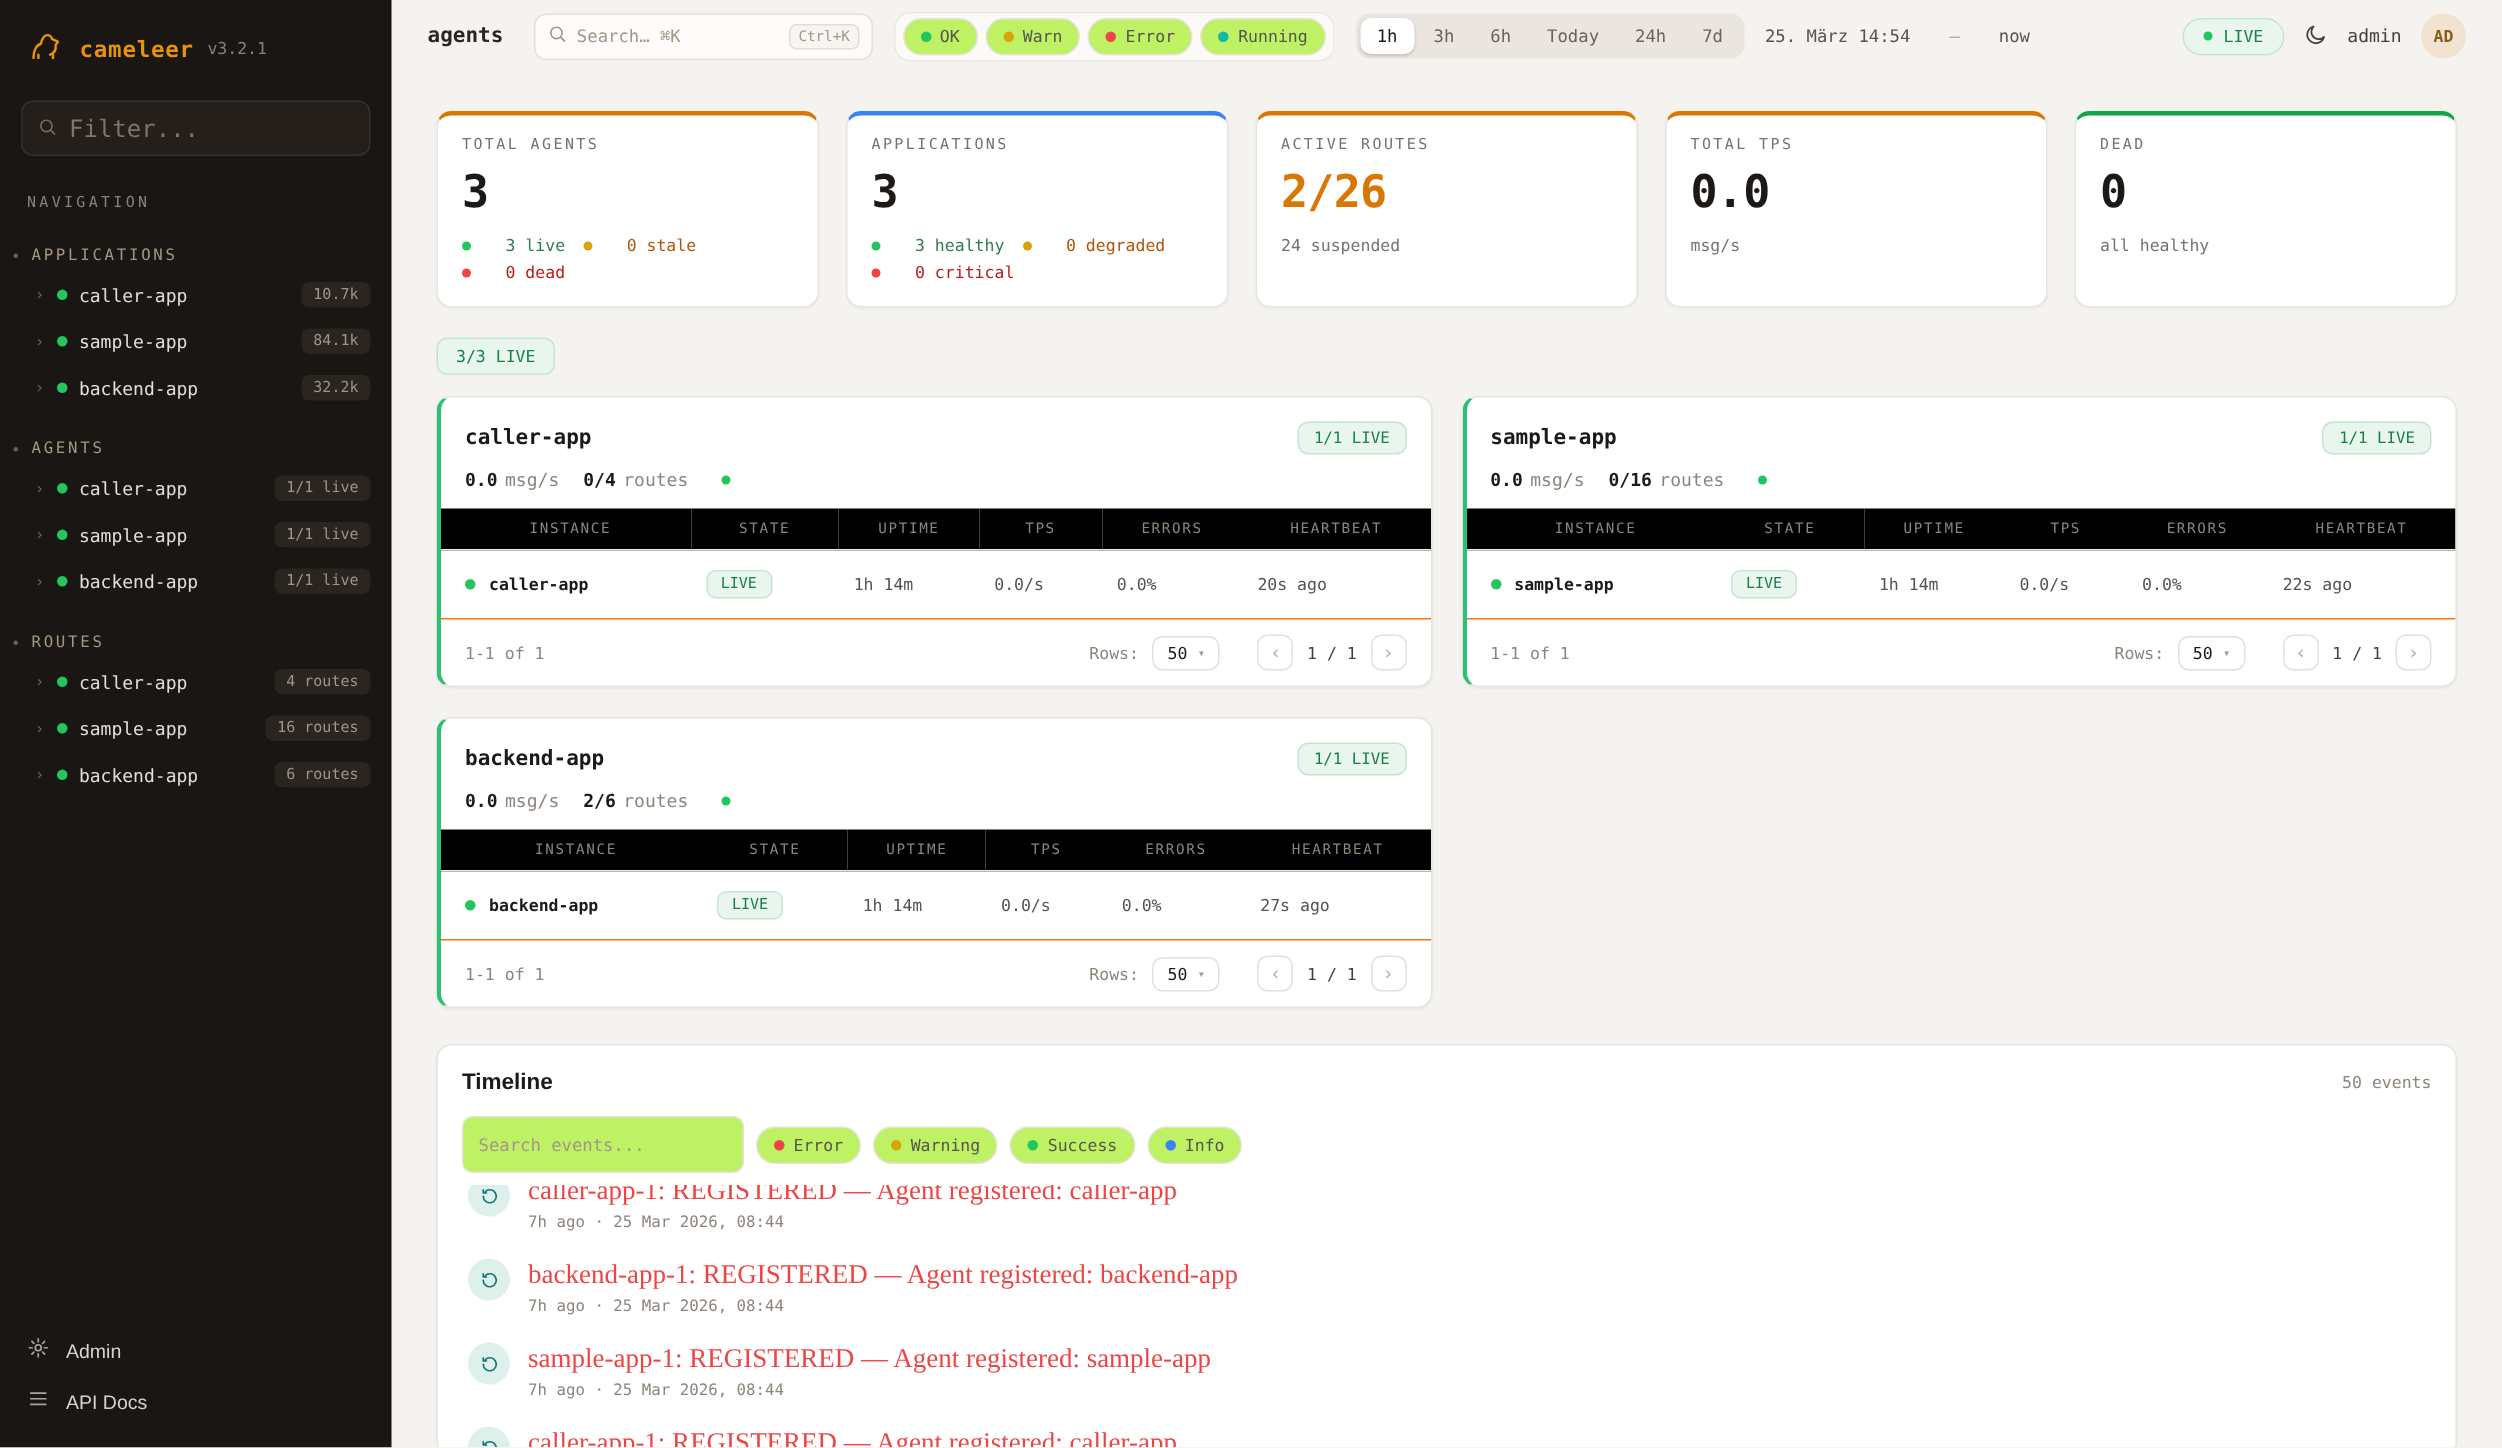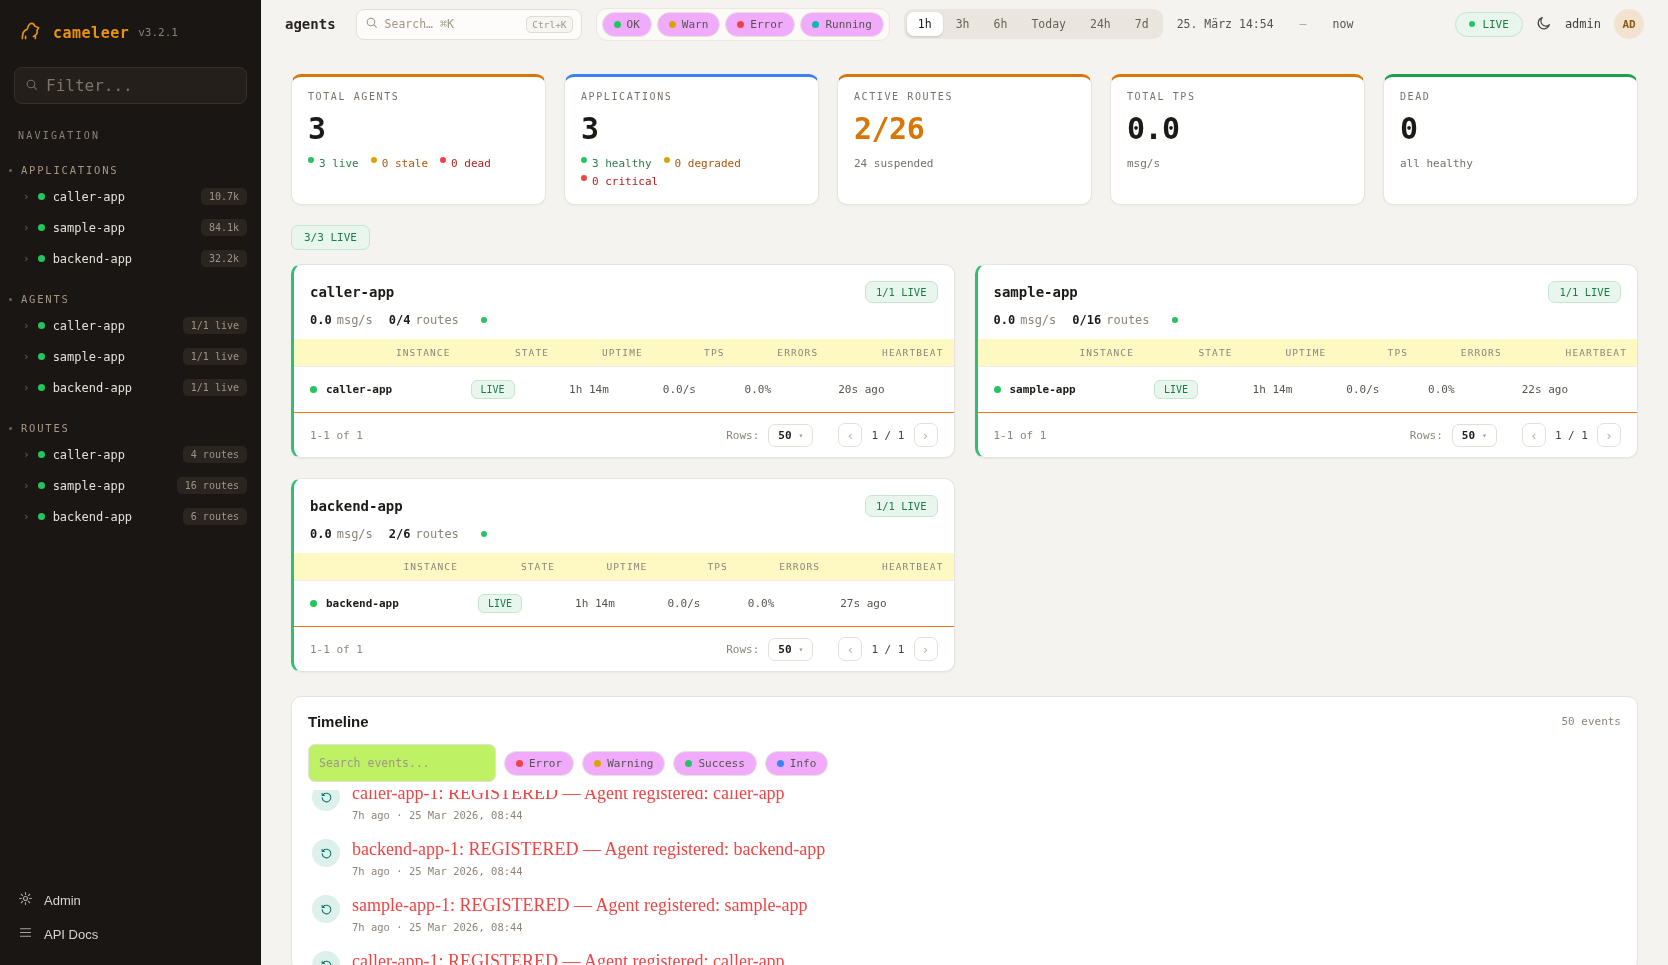--- a/index.html
+++ b/index.html
@@ -29,21 +29,21 @@
 
   
   .main{flex:1;display:flex;flex-direction:column;overflow:hidden}
   .topbar{display:flex;align-items:center;gap:14px;padding:10px 24px;height:48px;flex:none}
   .page-title{font-weight:bold;font-size:14px;color:#292524;margin-right:6px}
   .search-box{display:flex;align-items:center;gap:7px;background:#fdfcfa;border:1px solid #e3e0da;border-radius:8px;padding:6px 8px;width:226px}
   .search-box input{border:none;outline:none;background:transparent;font:inherit;font-size:11.5px;color:#44403c;width:100%}
   .search-box input::placeholder{color:#a09788}
   .kbd{font-size:9.5px;border:1px solid #e0ddd6;border-radius:5px;padding:2px 5px;color:#a09788;background:#f7f5f1;white-space:nowrap}
   .chip-group{display:flex;gap:5px;background:#fbfaf7;border:1px solid #ece8e1;border-radius:11px;padding:3px 5px}
-  .chip{display:flex;align-items:center;gap:6px;background:#f0abfc;border:1px solid #e6e2db;border-radius:999px;padding:5px 11px;font-size:11px;color:#57534e;cursor:pointer;white-space:nowrap}
+  .chip{display:flex;align-items:center;gap:6px;background:#bef264;border:1px solid #e6e2db;border-radius:999px;padding:5px 11px;font-size:11px;color:#57534e;cursor:pointer;white-space:nowrap}
   .chip-dot{width:7px;height:7px;border-radius:50%;flex:none}
   .c-green{background:#22c55e}.c-yellow{background:#d9a406}.c-red{background:#ef4444}.c-teal{background:#14b8a6}.c-blue{background:#3b82f6}
   .seg{display:flex;background:#eae6df;border-radius:9px;padding:3px;gap:2px}
   .seg button{border:none;background:transparent;font:inherit;font-size:11.5px;color:#6b6257;padding:5px 11px;border-radius:7px;cursor:pointer;white-space:nowrap}
   .seg button.active{background:#fff;color:#1c1917;box-shadow:0 1px 2px rgba(0,0,0,.15)}
   .timestamp{font-size:11.5px;color:#57534e;display:flex;gap:26px;align-items:flex-end;white-space:nowrap}
   .timestamp .sep{color:#a8a29e}
   .topbar-right{margin-left:auto;display:flex;align-items:center;gap:13px}
   .live-pill{display:flex;align-items:center;gap:7px;background:#e9f6ee;border:1px solid #c4e5cf;color:#1a7f46;font-size:11px;padding:5px 13px;border-radius:999px;white-space:nowrap}
   .dot-green-sm{width:6px;height:6px;background:#22c55e;border-radius:50%}
@@ -54,46 +54,46 @@
   
   .content{flex:1;overflow:hidden;padding:26px 30px 0}
   .stats-grid{display:grid;grid-template-columns:repeat(5,1fr);gap:18px}
   .stat-card{background:#fff;border:1px solid #e7e4df;border-top:3px solid #d97706;border-radius:10px;padding:14px 16px 16px;box-shadow:0 1px 2px rgba(0,0,0,.04)}
   .stat-card.acc-blue{border-top-color:#3b82f6}
   .stat-card.acc-green{border-top-color:#16a34a}
   .stat-label{font-size:10px;letter-spacing:1.6px;color:#78716c}
   .stat-value{font-size:30px;font-weight:bold;margin-top:9px;letter-spacing:-.5px}
   .stat-value.orange{color:#d97706}
   .stat-subs{margin-top:11px;display:flex;flex-wrap:wrap;gap:5px 12px;font-size:11px}
-  .sub-item{display:flex;gap:5px;white-space:nowrap}
+  .sub-item{display:flex;align-items:center;gap:23px;white-space:nowrap}
   .sub-item .dot{width:6px;height:6px;border-radius:50%;flex:none}
   .t-green{color:#2f7d4f}.t-orange{color:#b45309}.t-red{color:#b91c1c}
   .stat-sub{margin-top:11px;font-size:11px;color:#78716c}
 
   .summary-badge{display:inline-flex;margin-top:20px;background:#e9f6ee;border:1px solid #c4e5cf;color:#1a7f46;font-size:11px;padding:5px 12px;border-radius:7px}
 
   .apps-grid{margin-top:14px;display:grid;grid-template-columns:1fr 1fr;gap:20px;align-items:start}
   .app-card{background:#fff;border:1px solid #e7e4df;border-left:3px solid #2fbf71;border-radius:10px;box-shadow:0 1px 2px rgba(0,0,0,.05);overflow:hidden}
   .app-header{display:flex;align-items:center;justify-content:space-between;padding:16px 16px 10px}
   .app-name{font-weight:bold;font-size:14px}
   .live-badge{background:#e9f6ee;border:1px solid #c4e5cf;color:#1a7f46;font-size:10.5px;padding:4px 10px;border-radius:7px;white-space:nowrap}
   .app-stats{display:flex;align-items:center;padding:0 16px 12px;font-size:12px}
   .app-stats .val{font-weight:bold;margin-right:5px}
   .app-stats .unit{color:#8d857b;margin-right:16px}
   .mini-dot{width:6px;height:6px;border-radius:50%;background:#22c55e;margin-left:6px}
   .app-table{width:100%;border-collapse:collapse;font-size:11px}
-  .app-table thead th{background:#fef9c3;color:#8d857b;font-size:9.5px;letter-spacing:1.1px;text-align:right;padding:8px 10px;font-weight:normal}
+  .app-table thead th{background:#000000;color:#8d857b;font-size:9.5px;letter-spacing:1.1px;text-align:center;padding:8px 10px;font-weight:normal}
   .app-table thead th:first-child,.app-table td:first-child{padding-left:16px}
   .app-table td{padding:13px 10px;border-top:1px solid #f0ede8;color:#57534e}
   .inst{display:flex;align-items:center;gap:9px;font-weight:bold;color:#1c1917}
   .row-dot{width:7px;height:7px;background:#22c55e;border-radius:50%;flex:none}
   .live-badge-sm{display:inline-block;background:#e9f6ee;border:1px solid #c4e5cf;color:#1a7f46;font-size:10px;padding:3px 9px;border-radius:6px}
   .app-footer{display:flex;align-items:center;padding:10px 16px;border-top:1px solid #f97316;font-size:11px;color:#8d857b}
   .rows-wrap{margin-left:auto;display:flex;align-items:center;gap:9px}
-  .select-box{display:flex;align-items:center;gap:7px;border:1px solid #e3e0da;border-radius:7px;padding:4px 9px;color:#1c1917;background:#fff;cursor:pointer;font-weight:bold}
+  .select-box{display:flex;align-items:center;gap:7px;border:1px solid #e3e0da;border-radius:7px;padding:4px 9px;color:#1c1917;background:#fff;cursor:pointer;font-weight:normal}
   .caret{font-size:8px;color:#a09788}
   .pager{display:flex;align-items:center;gap:9px;margin-left:16px}
   .pg-btn{width:24px;height:24px;border:1px solid #e3e0da;border-radius:7px;background:#fff;color:#b6afa5;display:flex;align-items:center;justify-content:center;cursor:pointer;font-size:13px;line-height:1}
   .pg-label{color:#44403c}
 
   
   .timeline-card{margin-top:24px;background:#fff;border:1px solid #e7e4df;border-radius:10px;padding:16px 16px 0;box-shadow:0 1px 2px rgba(0,0,0,.04)}
   .tl-header{display:flex;justify-content:space-between;align-items:center}
   .tl-title{font-family:"Liberation Sans",sans-serif;font-weight:bold;font-size:15px;color:#1c1917}
   .tl-count{font-size:11px;color:#8d857b}

